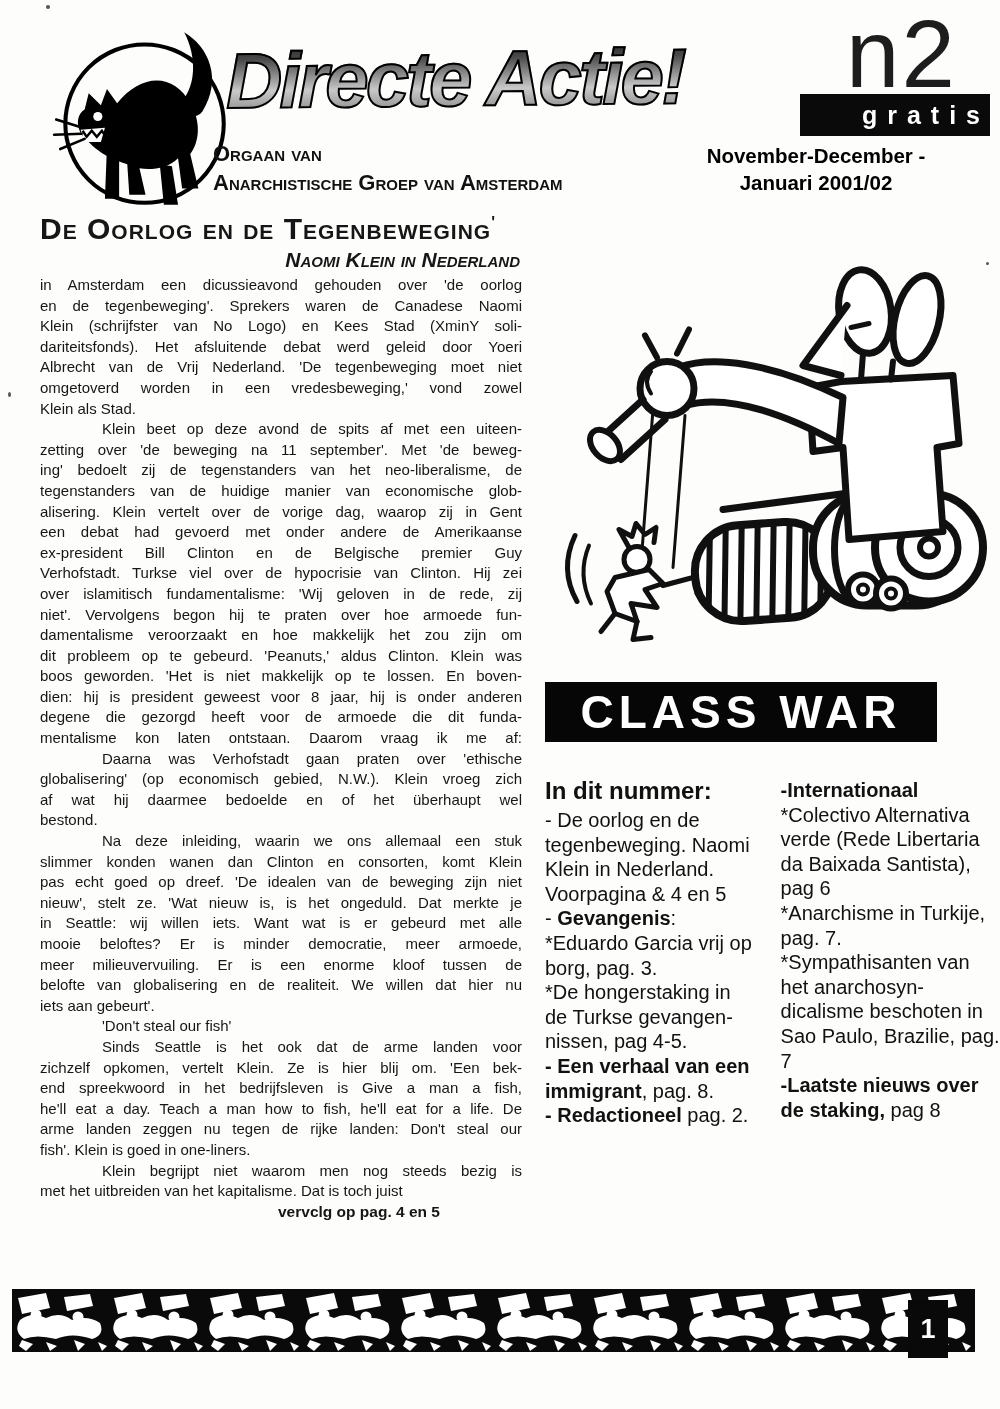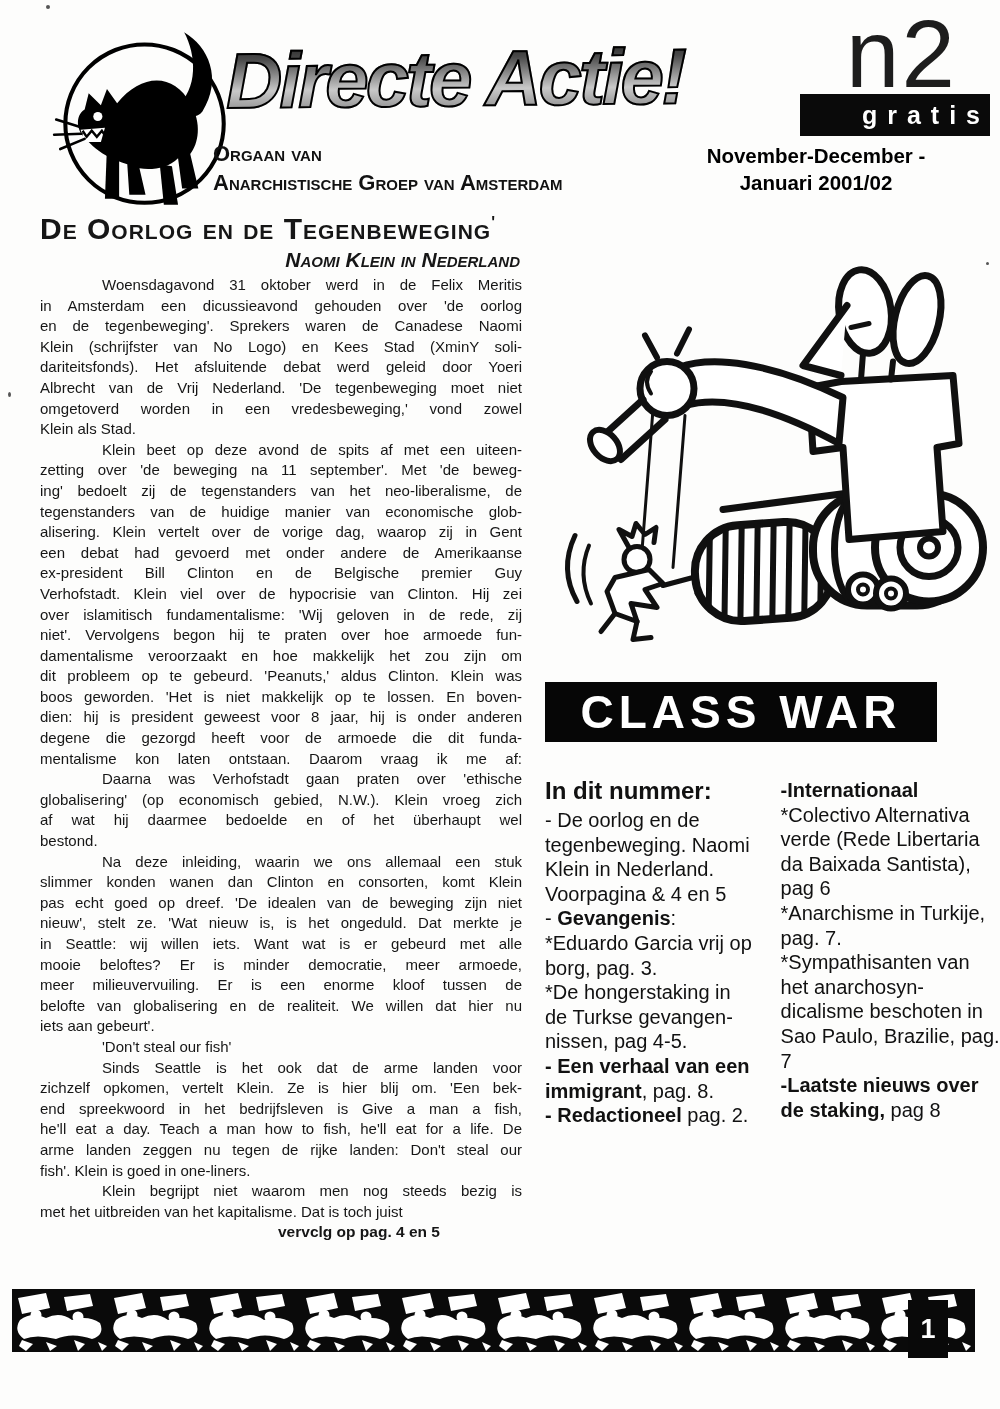--- a/index.html
+++ b/index.html
@@ -112,38 +112,37 @@
     <div>November-December -</div>
     <div>Januari 2001/02</div>
   </div>
 </div>
 
 <div class="left-col">
   <div class="headline"><span>De Oorlog en de Tegenbeweging</span><sup>'</sup></div>
   <div class="subhead">Naomi Klein in Nederland</div>
   <div class="article-body">
       <div class="para">
-        <div class="line first">Woensdagavond 31 oktober werd in de Felix Meritis</div>
         <div class="line">in Amsterdam een dicussieavond gehouden over 'de oorlog</div>
         <div class="line">en de tegenbeweging'. Sprekers waren de Canadese Naomi</div>
         <div class="line">Klein (schrijfster van No Logo) en Kees Stad (XminY soli-</div>
         <div class="line">dariteitsfonds). Het afsluitende debat werd geleid door Yoeri</div>
         <div class="line">Albrecht van de Vrij Nederland. 'De tegenbeweging moet niet</div>
         <div class="line">omgetoverd worden in een vredesbeweging,' vond zowel</div>
         <div class="line last">Klein als Stad.</div>
       </div>
       <div class="para">
         <div class="line first">Klein beet op deze avond de spits af met een uiteen-</div>
         <div class="line">zetting over 'de beweging na 11 september'. Met 'de beweg-</div>
         <div class="line">ing' bedoelt zij de tegenstanders van het neo-liberalisme, de</div>
         <div class="line">tegenstanders van de huidige manier van economische glob-</div>
         <div class="line">alisering. Klein vertelt over de vorige dag, waarop zij in Gent</div>
         <div class="line">een debat had gevoerd met onder andere de Amerikaanse</div>
         <div class="line">ex-president Bill Clinton en de Belgische premier Guy</div>
-        <div class="line">Verhofstadt. Klein viel over de hypocrisie van Clinton. Hij zei</div>
+        <div class="line">Verhofstadt. Turkse viel over de hypocrisie van Clinton. Hij zei</div>
         <div class="line">over islamitisch fundamentalisme: 'Wij geloven in de rede, zij</div>
         <div class="line">niet'. Vervolgens begon hij te praten over hoe armoede fun-</div>
         <div class="line">damentalisme veroorzaakt en hoe makkelijk het zou zijn om</div>
         <div class="line">dit probleem op te gebeurd. 'Peanuts,' aldus Clinton. Klein was</div>
         <div class="line">boos geworden. 'Het is niet makkelijk op te lossen. En boven-</div>
         <div class="line">dien: hij is president geweest voor 8 jaar, hij is onder anderen</div>
         <div class="line">degene die gezorgd heeft voor de armoede die dit funda-</div>
         <div class="line">mentalisme kon laten ontstaan. Daarom vraag ik me af:</div>
       </div>
       <div class="para">

